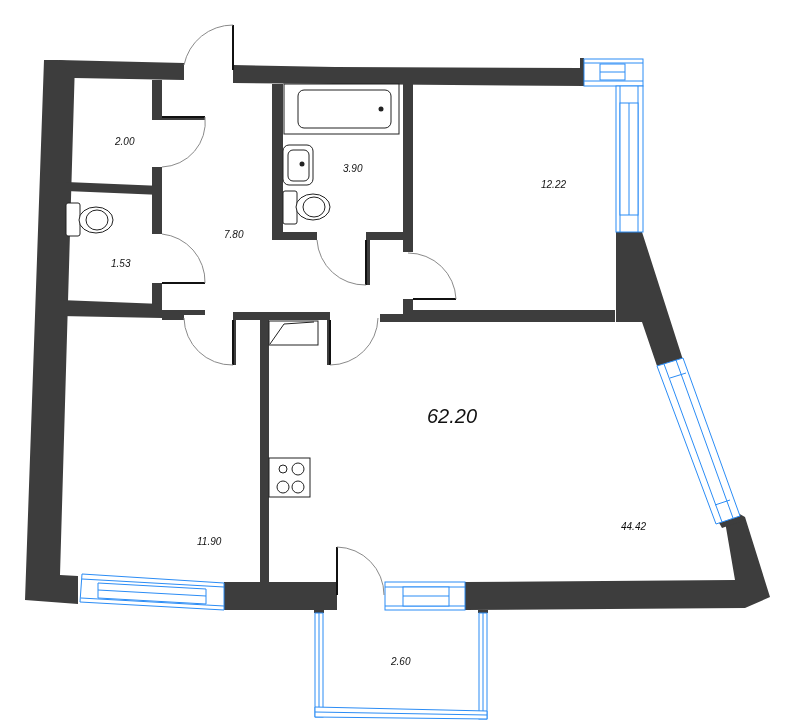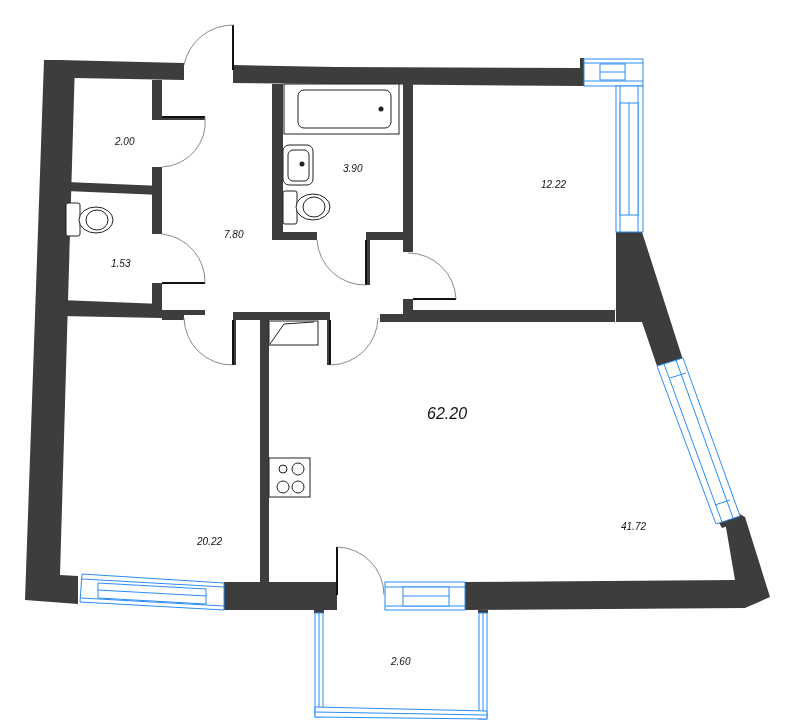--- a/index.html
+++ b/index.html
@@ -5,21 +5,21 @@
   html, body { margin: 0; padding: 0; background: #ffffff; }
   body { width: 800px; height: 725px; position: relative; overflow: hidden; font-family: "Liberation Sans", sans-serif; }
   svg { position: absolute; left: 0; top: 0; }
   .wall { fill: #3d3d3d; }
   .win { fill: #ffffff; stroke: #2b8cf5; stroke-width: 1; }
   .winline { stroke: #2b8cf5; stroke-width: 1; fill: none; }
   .door { fill: none; stroke: #8a8a8a; stroke-width: 1; }
   .leaf { stroke: #111; stroke-width: 2; }
   .fix { fill: #ffffff; stroke: #222; stroke-width: 1; }
   .lbl { position: absolute; font-style: italic; color: #111; font-size: 10px; line-height: 1; white-space: nowrap; }
-  .lbl.total { font-size: 16px; }
+  .lbl.total { font-size: 20px; }
 </style>
 </head>
 <body>
 
 <svg width="800" height="725" viewBox="0 0 800 725" xmlns="http://www.w3.org/2000/svg">
 
   <g>
 
     <polygon class="wall" points="58,60 75,62 60,575 78,576 78,604 25,600 44,60"></polygon>
     <polygon class="wall" points="58,60 184,63 184,80 74,78"></polygon>
@@ -163,15 +163,15 @@
     </g>
   </g>
 </svg>
 
 <div class="lbl total" style="left:427px; top:406px;">62.20</div>
 <div class="lbl" style="left:115px; top:137px;">2.00</div>
 <div class="lbl" style="left:111px; top:259px;">1.53</div>
 <div class="lbl" style="left:224px; top:230px;">7.80</div>
 <div class="lbl" style="left:343px; top:164px;">3.90</div>
 <div class="lbl" style="left:541px; top:180px;">12.22</div>
-<div class="lbl" style="left:197px; top:537px;">20.22</div>
-<div class="lbl" style="left:621px; top:522px;">41.72</div>
+<div class="lbl" style="left:197px; top:537px;">11.90</div>
+<div class="lbl" style="left:621px; top:522px;">44.42</div>
 <div class="lbl" style="left:391px; top:657px;">2.60</div>
 
 </body></html>

